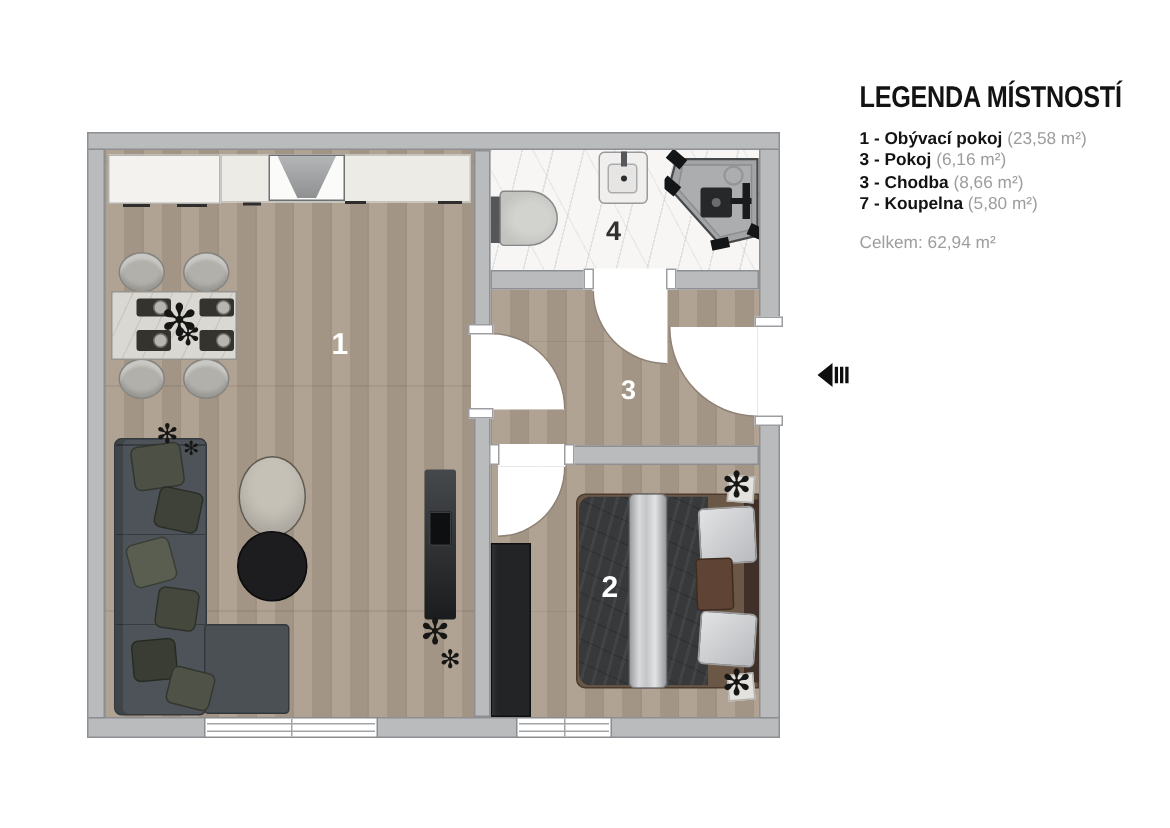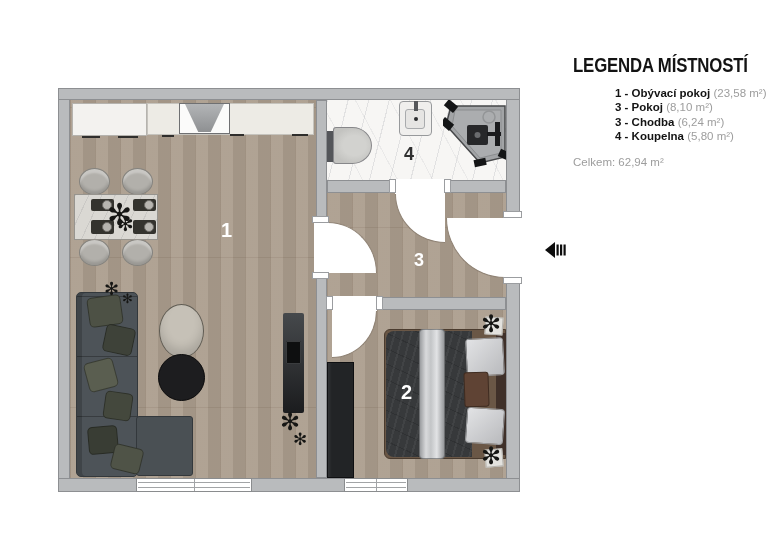--- a/index.html
+++ b/index.html
@@ -39,21 +39,21 @@
          box-shadow:inset 0 4px 2px rgba(255,255,255,.3),inset 0 -3px 3px rgba(0,0,0,.14);}
   .pillow{border-radius:5px;border:1px solid rgba(20,22,18,.45);}
   .setting{background:#34332e;border-radius:2px;}
   .setting::after{content:"";position:absolute;right:2px;top:50%;margin-top:-5px;width:10px;height:10px;
         border-radius:50%;background:#b7b5b0;border:1px solid #6e6c67;box-sizing:border-box;}
   
   .legend{position:absolute;left:573px;top:54px;width:200px;}
   .legend-title{font-size:20px;font-weight:700;color:#131313;white-space:nowrap;
         transform:scaleX(.84);transform-origin:left top;letter-spacing:-.2px;}
   .legend-items{margin-top:9px;}
-  .legend-item{font-size:11.5px;line-height:14.3px;color:#131313;font-weight:700;white-space:nowrap;margin-left:42px;}
+  .legend-item{font-size:11.5px;line-height:14.3px;color:#131313;font-weight:700;white-space:nowrap;}
   .legend-item .area{color:#9d9d9d;font-weight:400;}
   .legend-total{margin-top:13px;font-size:11.5px;color:#9d9d9d;}
 </style>
 </head>
 <body>
 
 <div class="canvas">
 
   <div class="abs wood" style="left:70px;top:100px;width:246px;height:378px;"></div>
   <div class="abs marble" style="left:327px;top:100px;width:179px;height:80px;"></div>
@@ -181,20 +181,20 @@
     <path d="M18 3 L8 11 L18 19 Z" fill="#0d0d0d"></path>
     <rect x="19.5" y="5.5" width="2.2" height="11" fill="#0d0d0d"></rect>
     <rect x="23" y="5.5" width="2.2" height="11" fill="#0d0d0d"></rect>
     <rect x="26.5" y="5.5" width="2.2" height="11" fill="#0d0d0d"></rect>
   </svg>
 
   <div class="legend">
     <div class="legend-title">LEGENDA MÍSTNOSTÍ</div>
     <div class="legend-items">
       <div class="legend-item"><span>1 - Obývací pokoj</span> <span class="area">(23,58 m²)</span></div>
-      <div class="legend-item"><span>3 - Pokoj</span> <span class="area">(8,10 m²)</span></div>
-      <div class="legend-item"><span>3 - Chodba</span> <span class="area">(6,24 m²)</span></div>
-      <div class="legend-item"><span>4 - Koupelna</span> <span class="area">(5,80 m²)</span></div>
+      <div class="legend-item"><span>3 - Pokoj</span> <span class="area">(6,16 m²)</span></div>
+      <div class="legend-item"><span>3 - Chodba</span> <span class="area">(8,66 m²)</span></div>
+      <div class="legend-item"><span>7 - Koupelna</span> <span class="area">(5,80 m²)</span></div>
     </div>
     <div class="legend-total">Celkem: 62,94 m²</div>
   </div>
 
 </div>
 
 </body></html>

